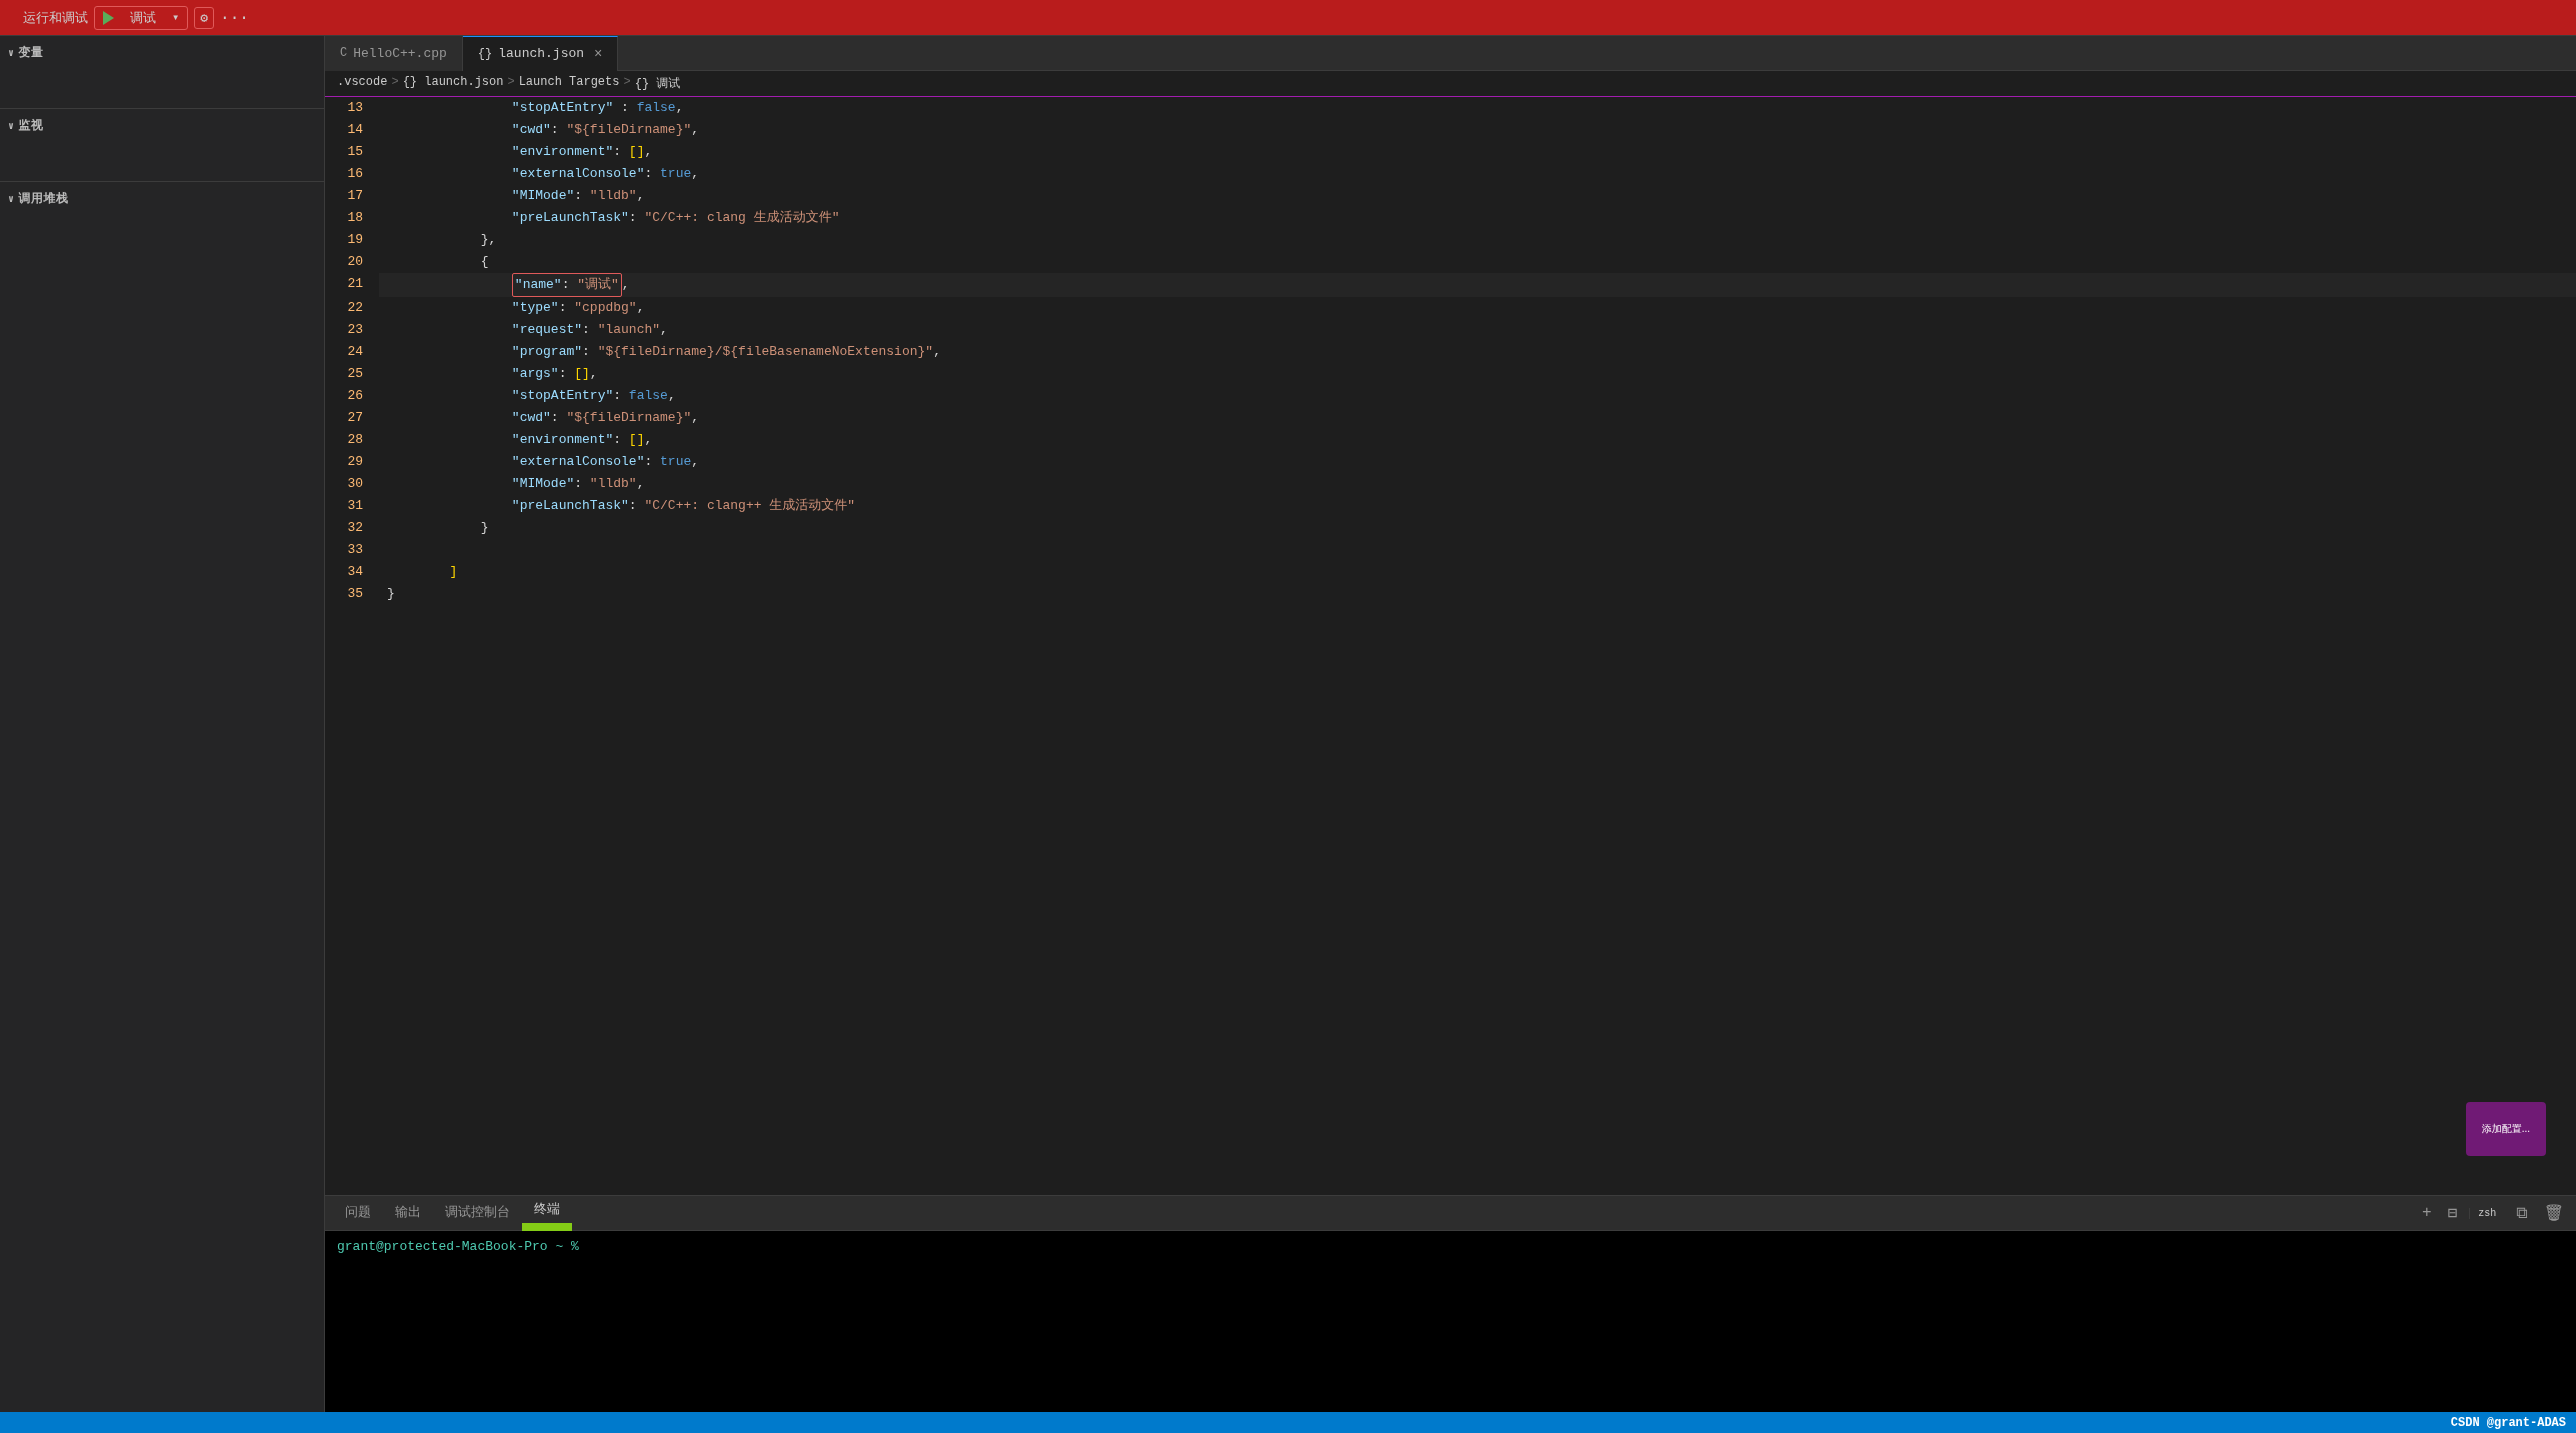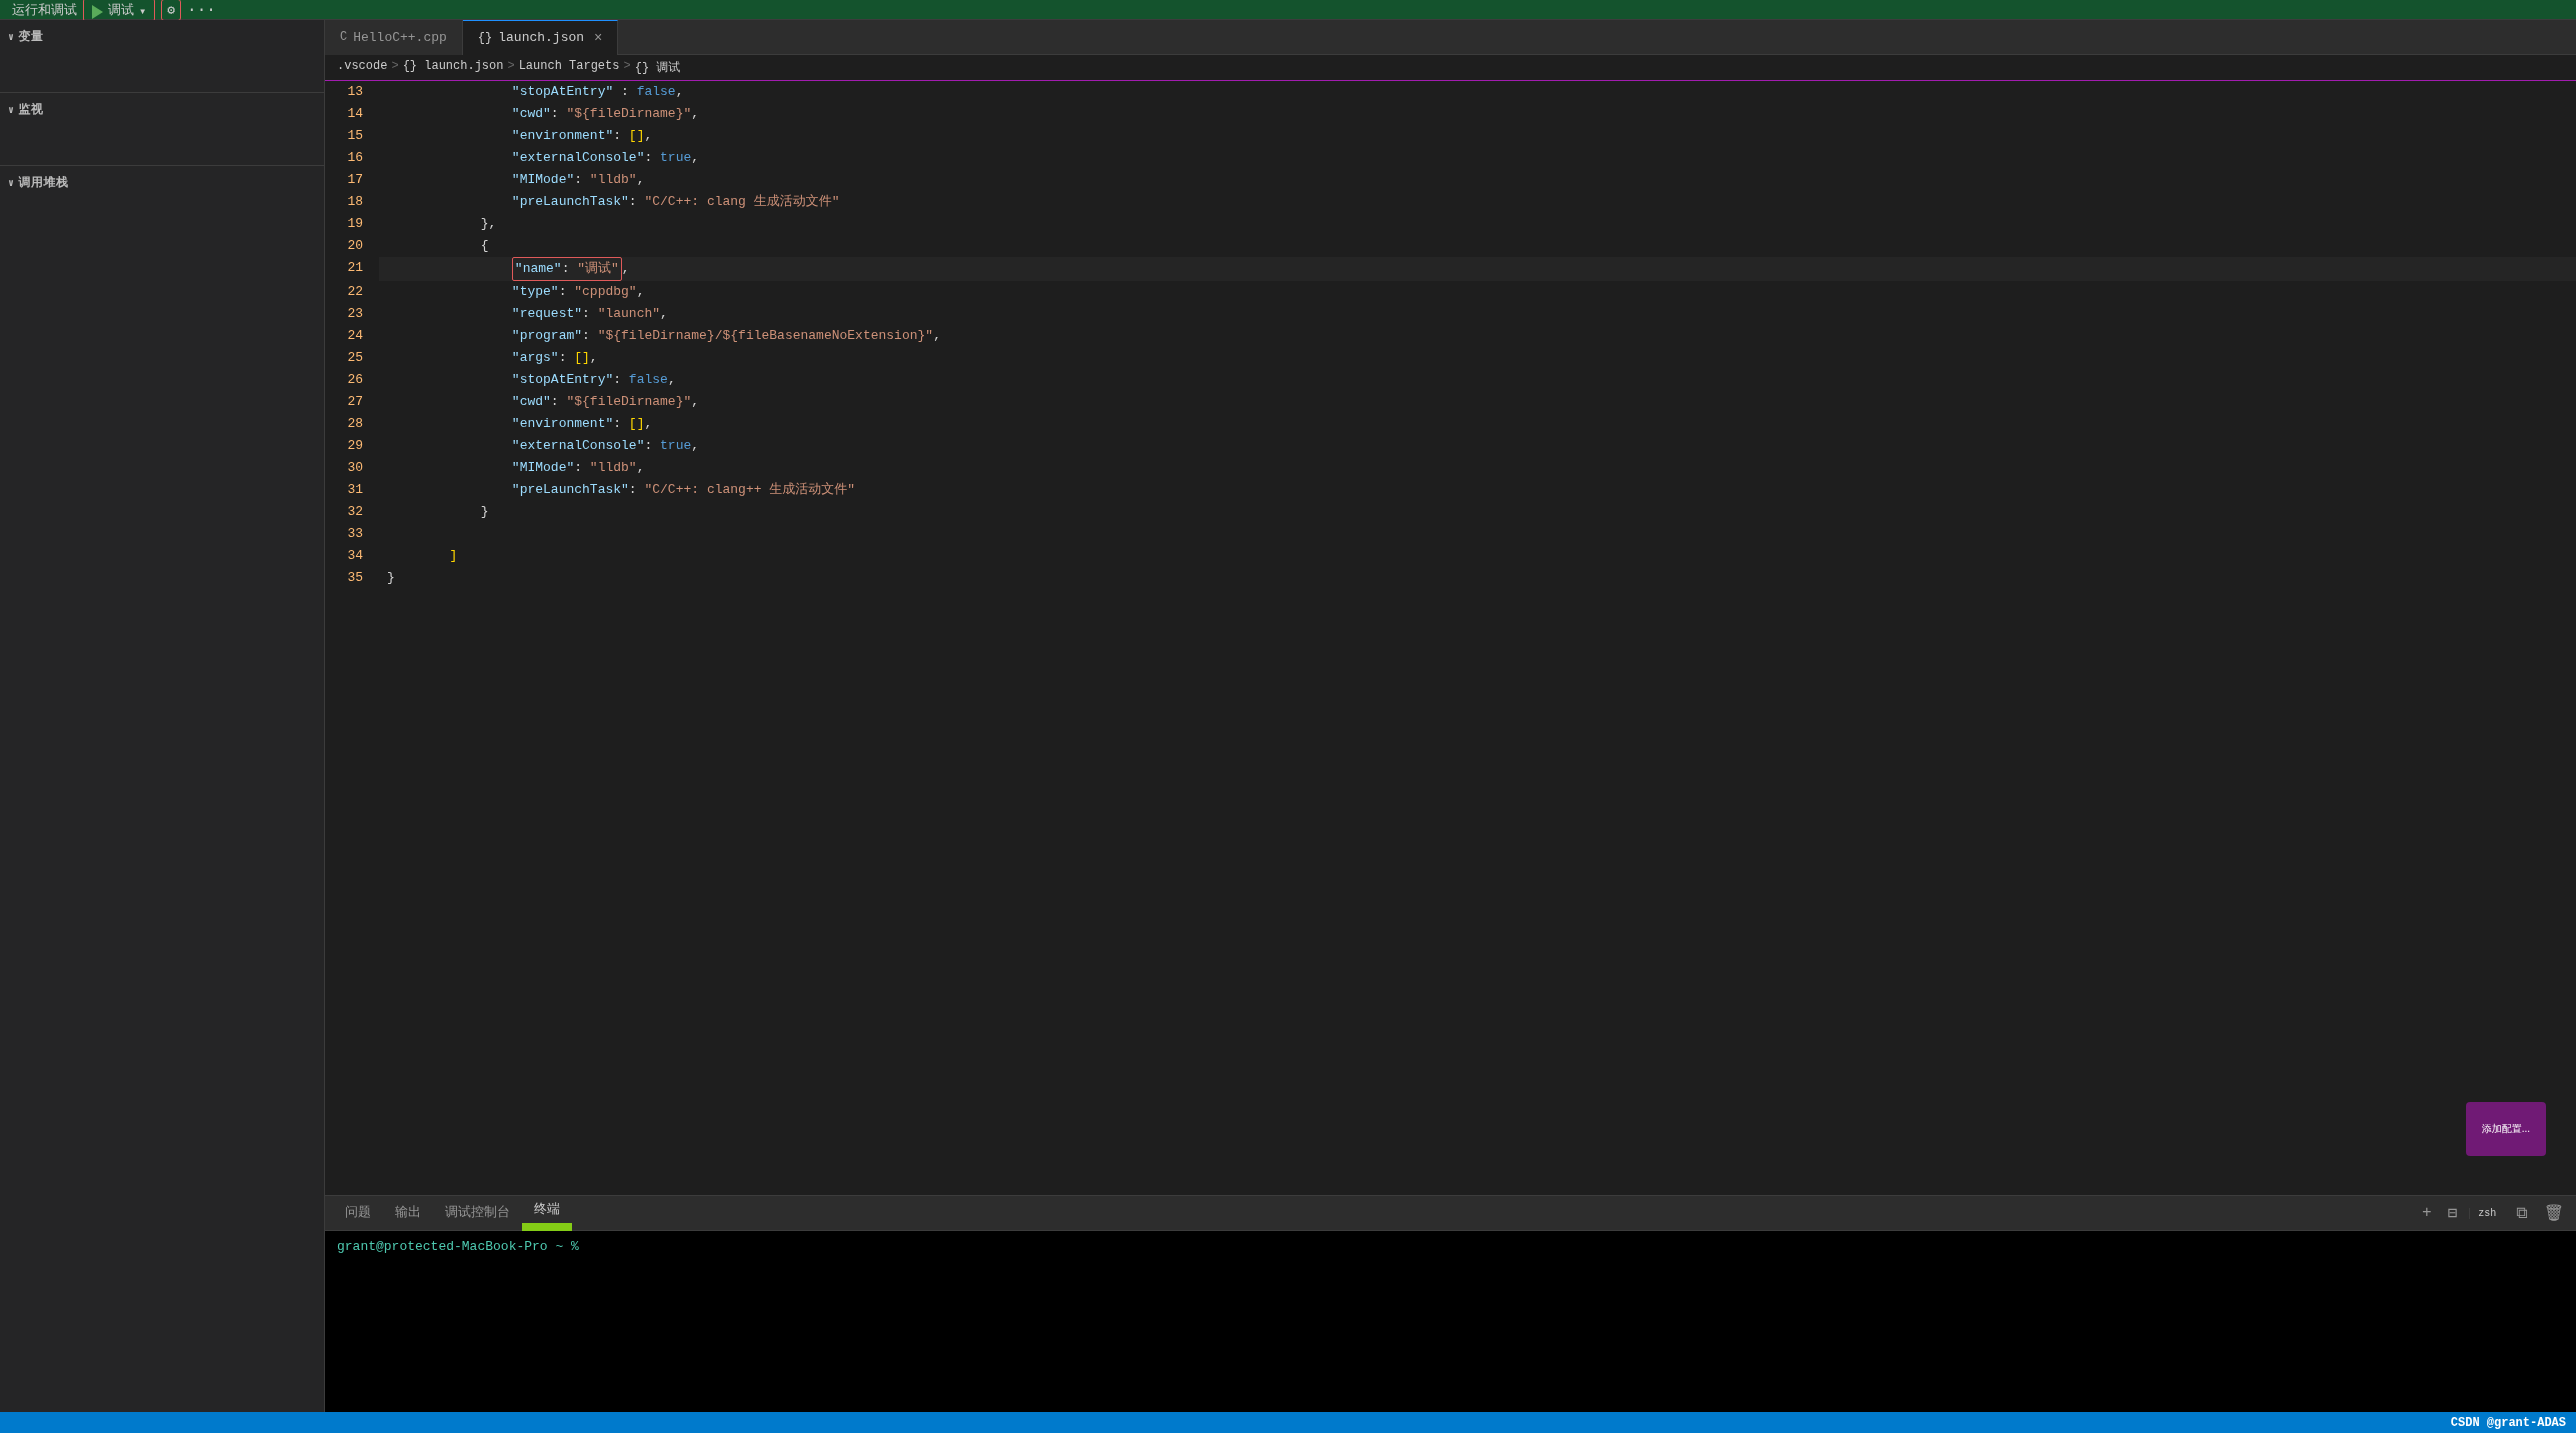--- a/index.html
+++ b/index.html
@@ -12,39 +12,39 @@
       height: 1434px;
       overflow: hidden;
       display: flex;
       flex-direction: column;
     }
 
     
     .top-toolbar {
       display: flex;
       align-items: center;
-      background: #14532d;
-      height: 20px;
-      padding: 0 12px;
+      background: #b91c1c;
+      height: 36px;
+      padding: 0 23px;
       gap: 6px;
       border-bottom: 1px solid #3c3c3c;
       flex-shrink: 0;
     }
     .toolbar-label {
       color: #cccccc;
       font-size: 13px;
     }
     .toolbar-debug-btn {
       display: flex;
-      align-items: flex-end;
+      align-items: center;
       background: transparent;
       border: 1.5px solid #e05a5a;
       border-radius: 3px;
       padding: 2px 8px;
-      gap: 5px;
+      gap: 16px;
       cursor: pointer;
       color: #cccccc;
     }
     .toolbar-debug-btn .play-icon {
       width: 0;
       height: 0;
       border-top: 7px solid transparent;
       border-bottom: 7px solid transparent;
       border-left: 11px solid #5aab5a;
     }

